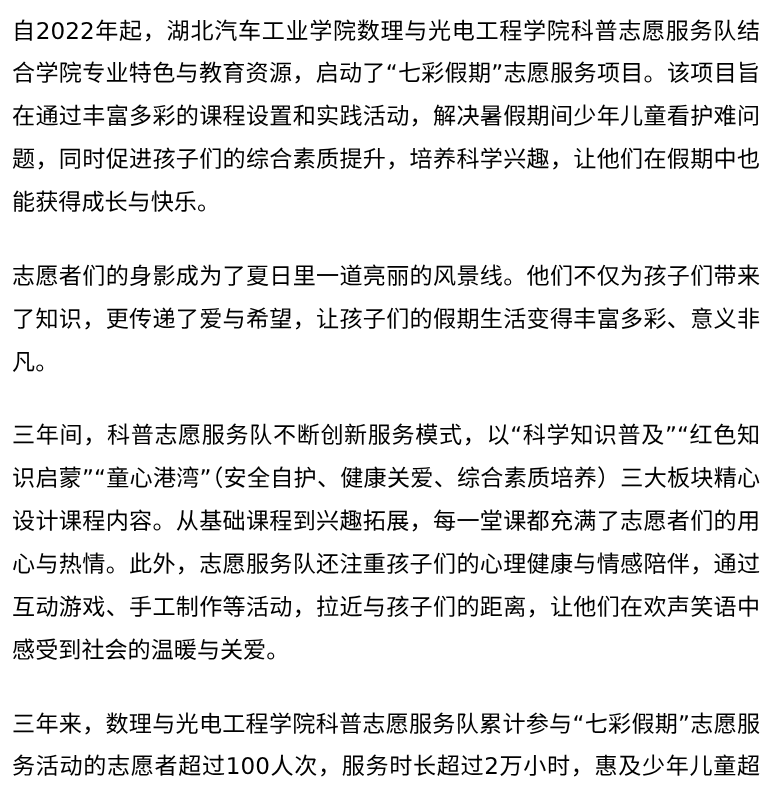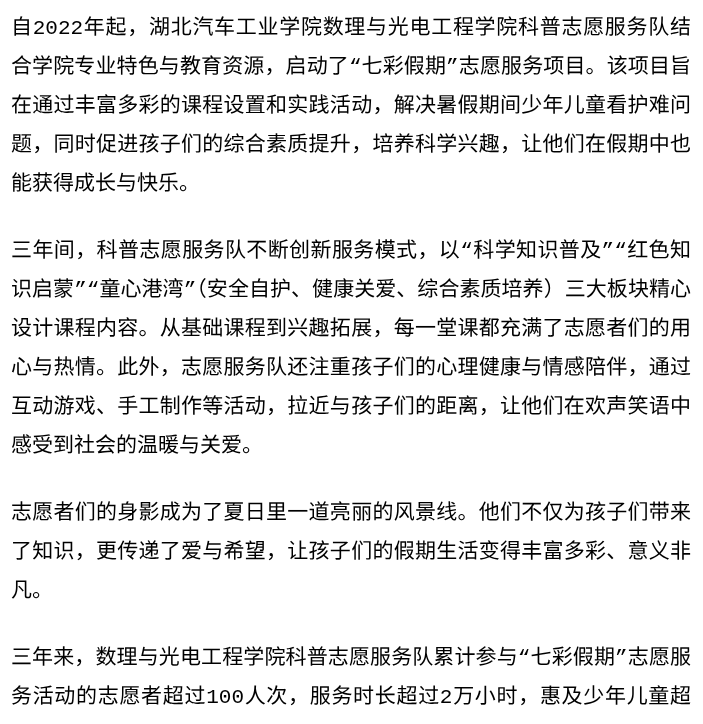--- a/index.html
+++ b/index.html
@@ -20,27 +20,26 @@
     font-family: "DejaVu Sans", "Liberation Sans", sans-serif;
     font-size: 21px;
     line-height: 39px;
     color: #000000;
     text-align: justify;
     letter-spacing: 0;
   }
   .article p {
     margin: 0 0 28px 0;
     text-justify: inter-ideograph;
-    font-family: Liberation Mono, monospace;
   }
   .article p:last-child {
     margin-bottom: 0;
   }
 </style>
 </head>
 <body>
 
 <main class="article">
   <p>自2022年起，湖北汽车工业学院数理与光电工程学院科普志愿服务队结合学院专业特色与教育资源，启动了“七彩假期”志愿服务项目。该项目旨在通过丰富多彩的课程设置和实践活动，解决暑假期间少年儿童看护难问题，同时促进孩子们的综合素质提升，培养科学兴趣，让他们在假期中也能获得成长与快乐。</p>
+  <p>志愿者们的身影成为了夏日里一道亮丽的风景线。他们不仅为孩子们带来了知识，更传递了爱与希望，让孩子们的假期生活变得丰富多彩、意义非凡。</p>
   <p>三年间，科普志愿服务队不断创新服务模式，以“科学知识普及”“红色知识启蒙”“童心港湾”（安全自护、健康关爱、综合素质培养）三大板块精心设计课程内容。从基础课程到兴趣拓展，每一堂课都充满了志愿者们的用心与热情。此外，志愿服务队还注重孩子们的心理健康与情感陪伴，通过互动游戏、手工制作等活动，拉近与孩子们的距离，让他们在欢声笑语中感受到社会的温暖与关爱。</p>
-  <p>志愿者们的身影成为了夏日里一道亮丽的风景线。他们不仅为孩子们带来了知识，更传递了爱与希望，让孩子们的假期生活变得丰富多彩、意义非凡。</p>
   <p>三年来，数理与光电工程学院科普志愿服务队累计参与“七彩假期”志愿服务活动的志愿者超过100人次，服务时长超过2万小时，惠及少年儿童超300余名。通过这一活动，不仅有效缓解了暑假期间少年儿童的看护问题，还极大地促进了孩子们的全面发展。同时，志愿服务活动也成为了大学生们锤炼意志、增长才干、服务社会的重要平台。他们在这里学会了责任与担当，体会到了奉献与付出的快乐。</p>
 </main>
 
 </body></html>

